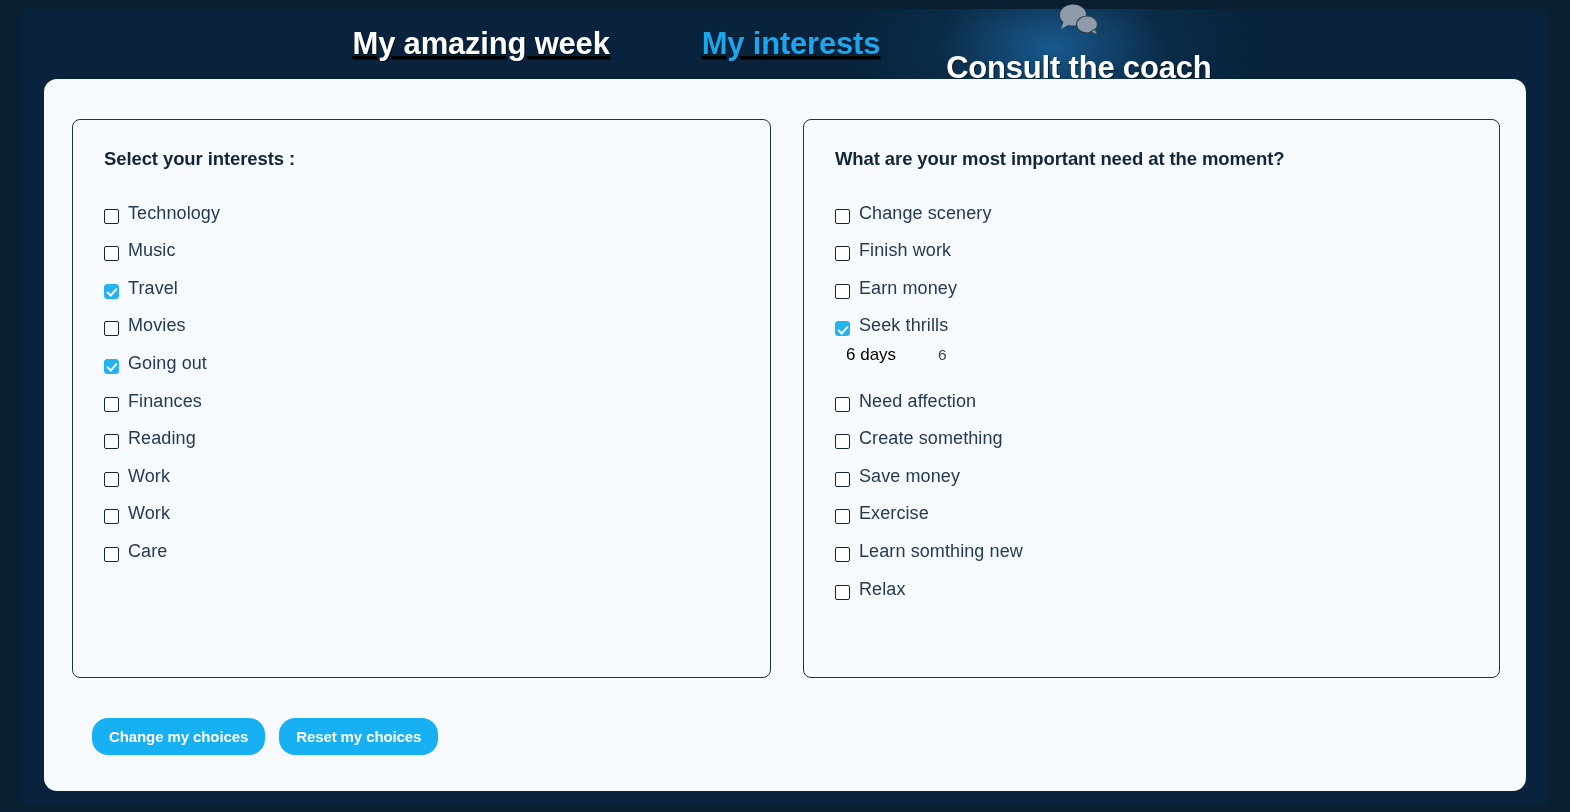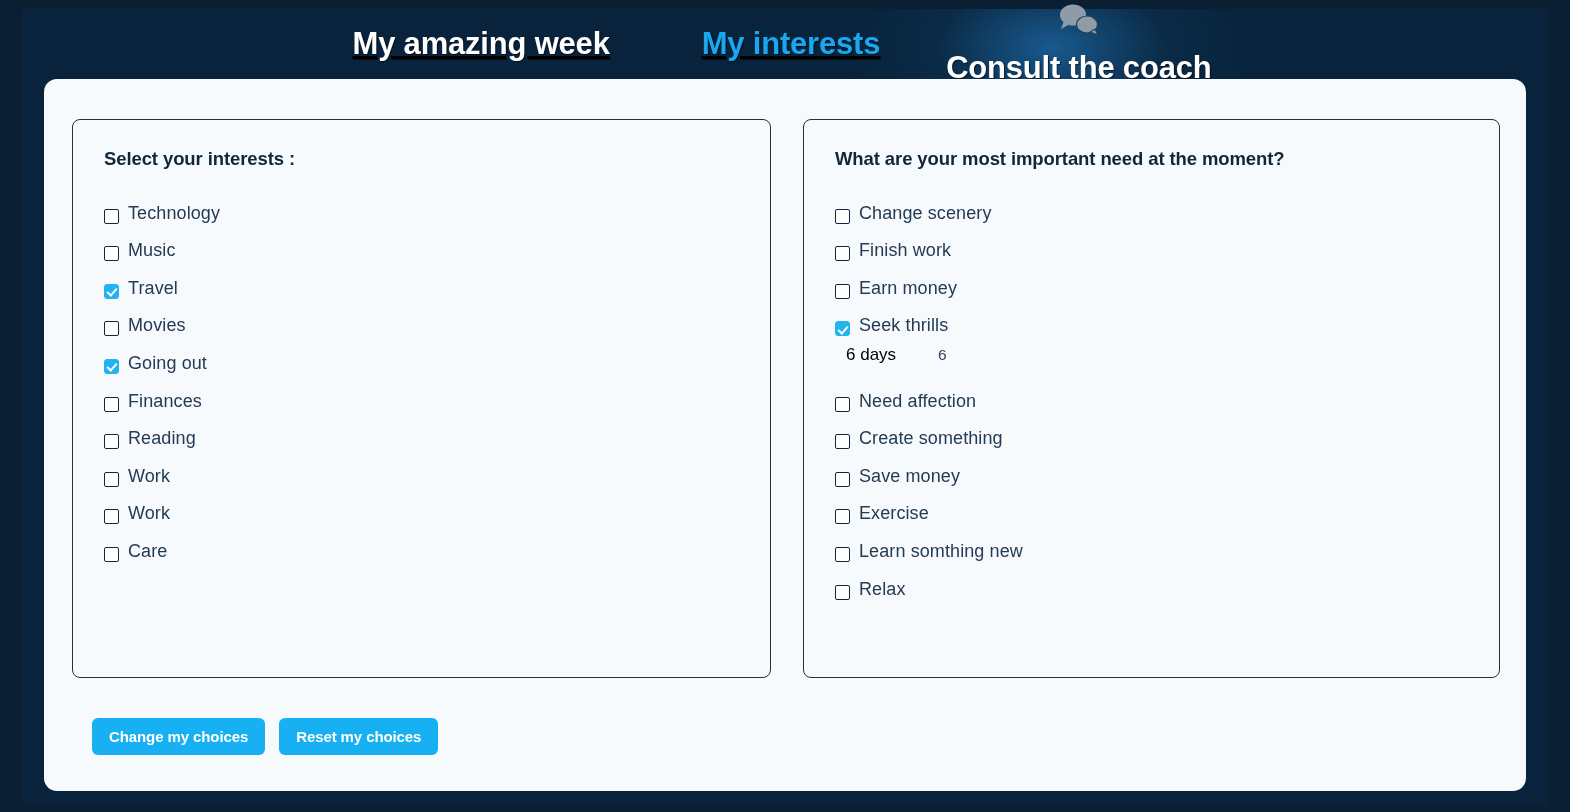--- a/index.html
+++ b/index.html
@@ -197,21 +197,21 @@
     left: 48px;
     top: 639px;
     display: flex;
     gap: 14px;
   }
 
   .action-btn {
     background: #17b0f2;
     color: #ffffff;
     border: none;
-    border-radius: 6px;
+    border-radius: 16px;
     font-family: "Liberation Sans", sans-serif;
     font-size: 15px;
     font-weight: bold;
     letter-spacing: -0.1px;
     padding: 0 17px;
     height: 37px;
     cursor: pointer;
     white-space: nowrap;
   }
 </style>

